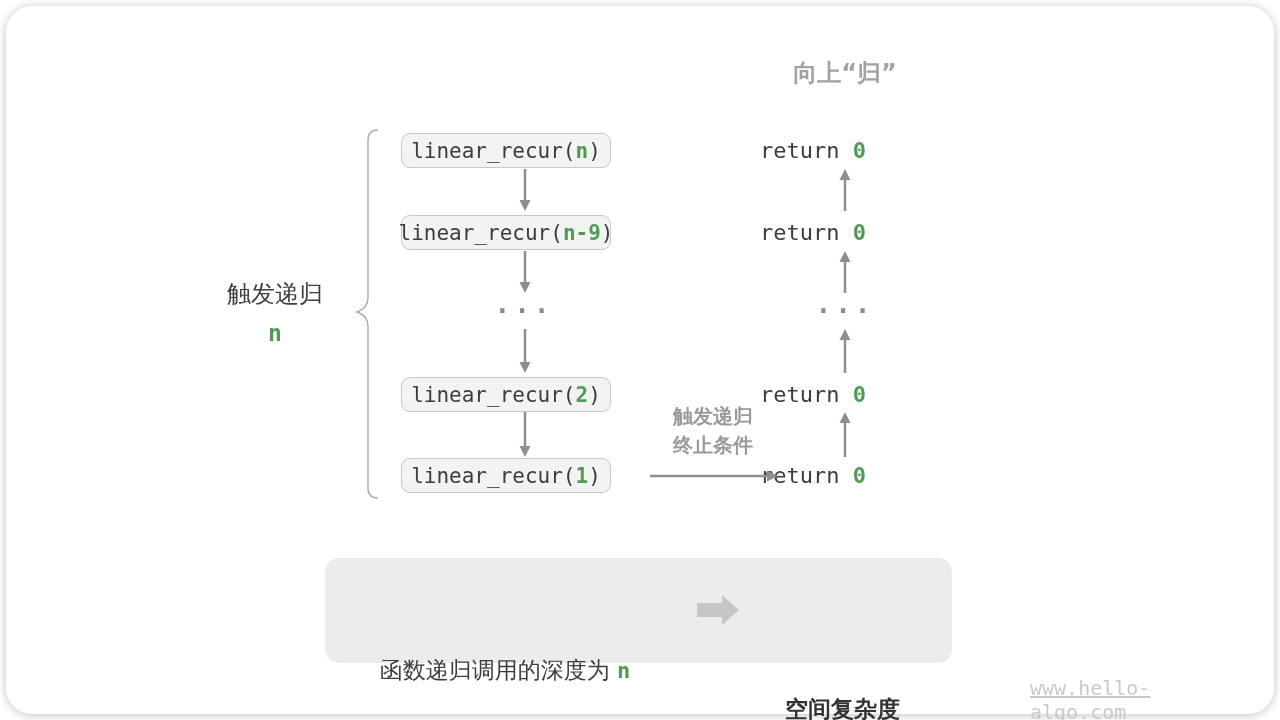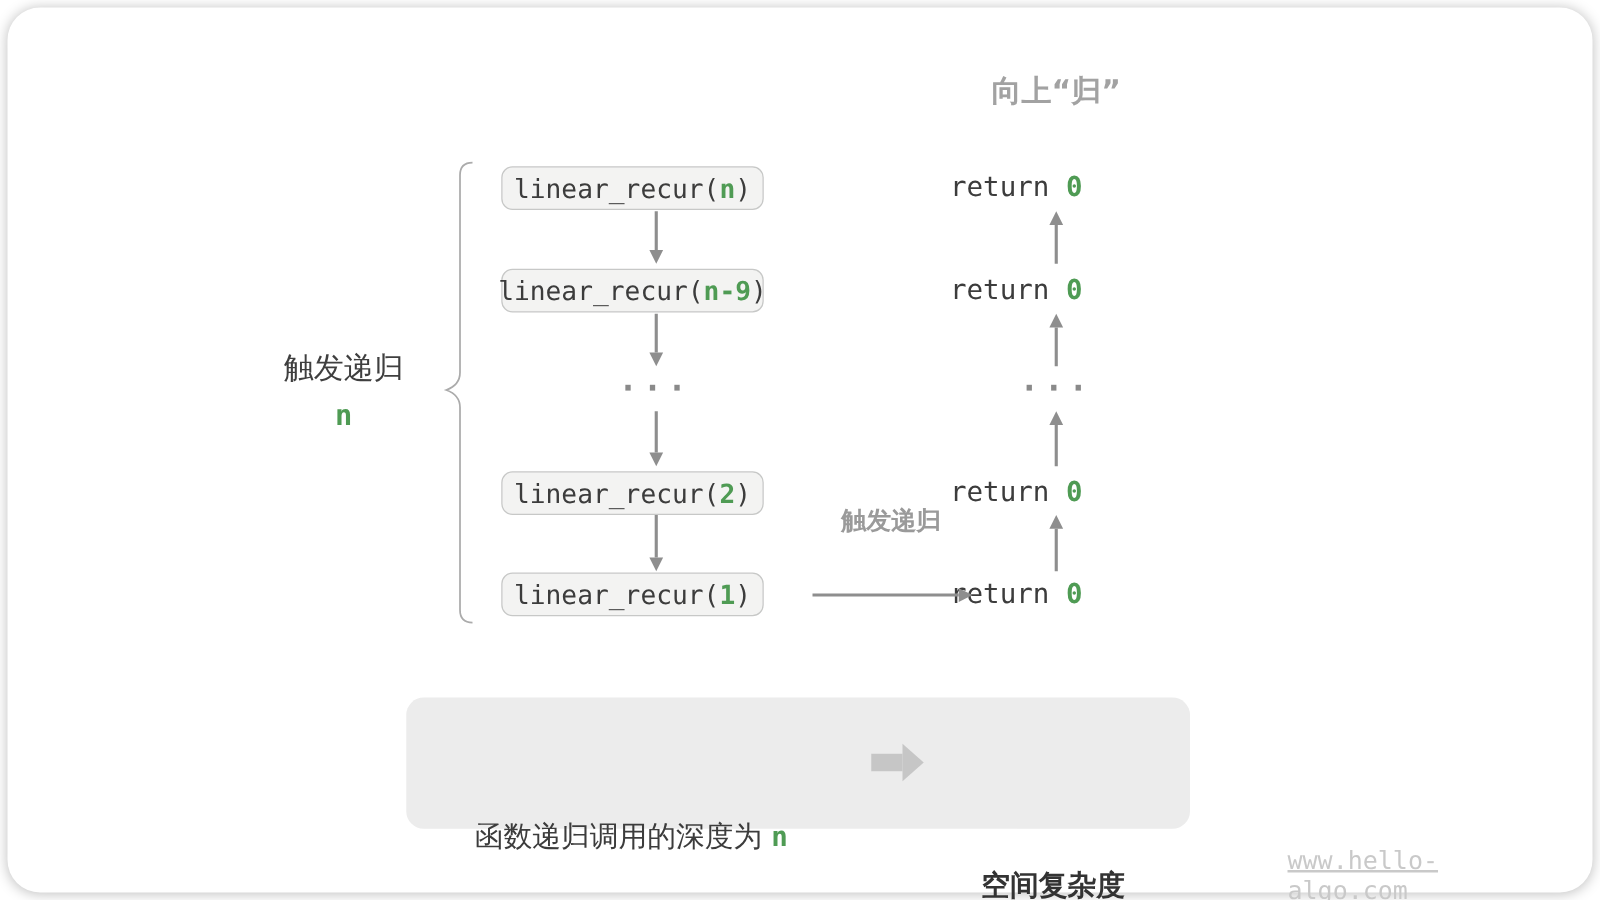--- a/index.html
+++ b/index.html
@@ -152,20 +152,21 @@
     <path d="M28 4 Q18 4 18 14 L18 172 Q18 182 7 186 Q18 190 18 200 L18 362 Q18 372 28 372"></path>
   </svg>
 
   <div class="depth-label">
     <span>触发递归</span>
     <span class="val green">n</span>
   </div>
 
   <div class="basecase">
     <div>触发递归</div>
+    <div>终止条件</div>
   </div>
 
   <div class="summary-box"></div>
   <div class="sum-left">
     <div><span>函数递归调用的深度为 </span><span class="green mono-b" style="font-size:22px">n</span></div>
     
   </div>
   <div class="big-arrow">
     <div class="tail"></div>
     <div class="head"></div>

